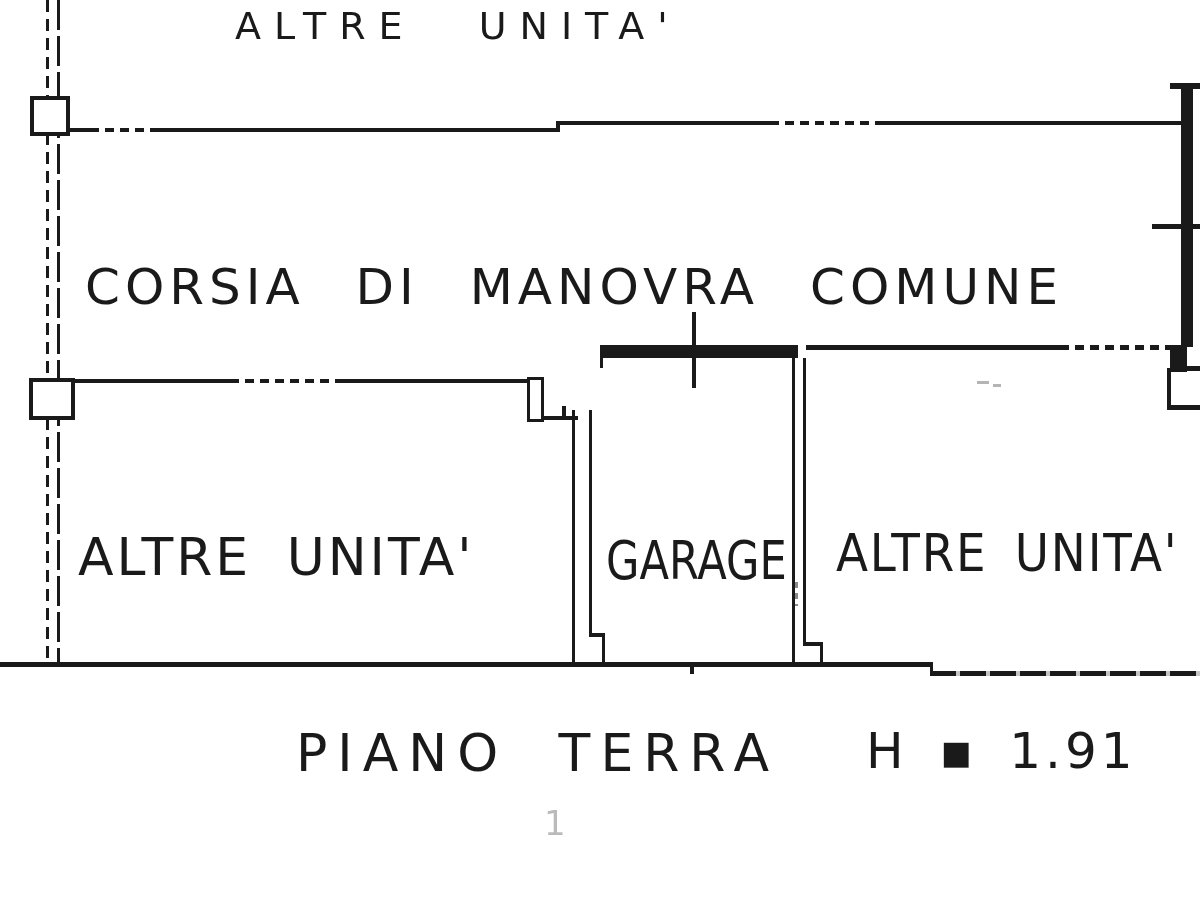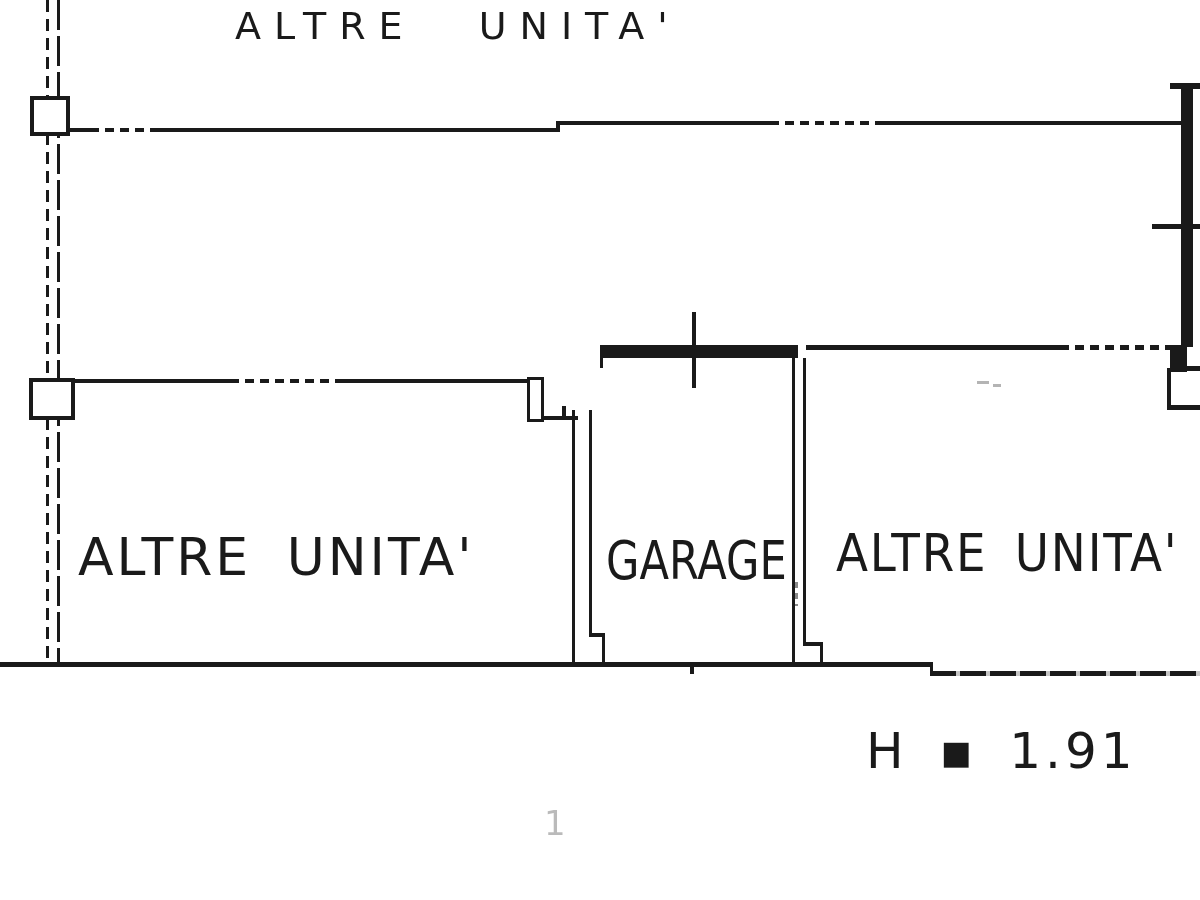--- a/index.html
+++ b/index.html
@@ -86,25 +86,27 @@
   <div class="ink" style="left:0; top:662px; width:933px; height:5px;"></div>
   <div class="ink" style="left:930px; top:662px; width:3px; height:14px;"></div>
   <div class="fl-dash" style="left:930px; top:671px; width:270px; height:5px;"></div>
   <div class="ink" style="left:690px; top:667px; width:4px; height:7px;"></div>
 
   <div class="pillar" style="left:30px; top:96px;  width:40px; height:40px;"></div>
   <div class="pillar" style="left:29px; top:378px; width:46px; height:42px;"></div>
 
   <div class="label" style="left:235px; top:7px; font-size:38px; letter-spacing:13px; word-spacing:38px;">ALTRE UNITA'</div>
 
+  <div class="label" style="left:85px; top:262px; font-size:50px; letter-spacing:5px; word-spacing:30px;">CORSIA DI MANOVRA COMUNE</div>
 
   <div class="label" style="left:78px; top:531px; font-size:52px; letter-spacing:3px; word-spacing:16px;">ALTRE UNITA'</div>
 
   <div class="label" style="left:606px; top:534px; font-size:54px; letter-spacing:0; transform:scaleX(0.8);">GARAGE</div>
 
   <div class="label" style="left:836px; top:527px; font-size:52px; letter-spacing:2px; word-spacing:12px; transform:scaleX(0.9);">ALTRE UNITA'</div>
 
+  <div class="label" style="left:296px; top:727px; font-size:52px; letter-spacing:10px; word-spacing:24px;">PIANO TERRA</div>
 
   <div class="label" style="left:866px; top:726px; font-size:50px; letter-spacing:4px; word-spacing:12px;">H ▪ 1.91</div>
 
   <div class="label" style="left:544px; top:806px; font-size:34px; color:rgba(26,26,26,0.3); letter-spacing:2px;">1</div>
 
 </div>
 
 </body></html>

